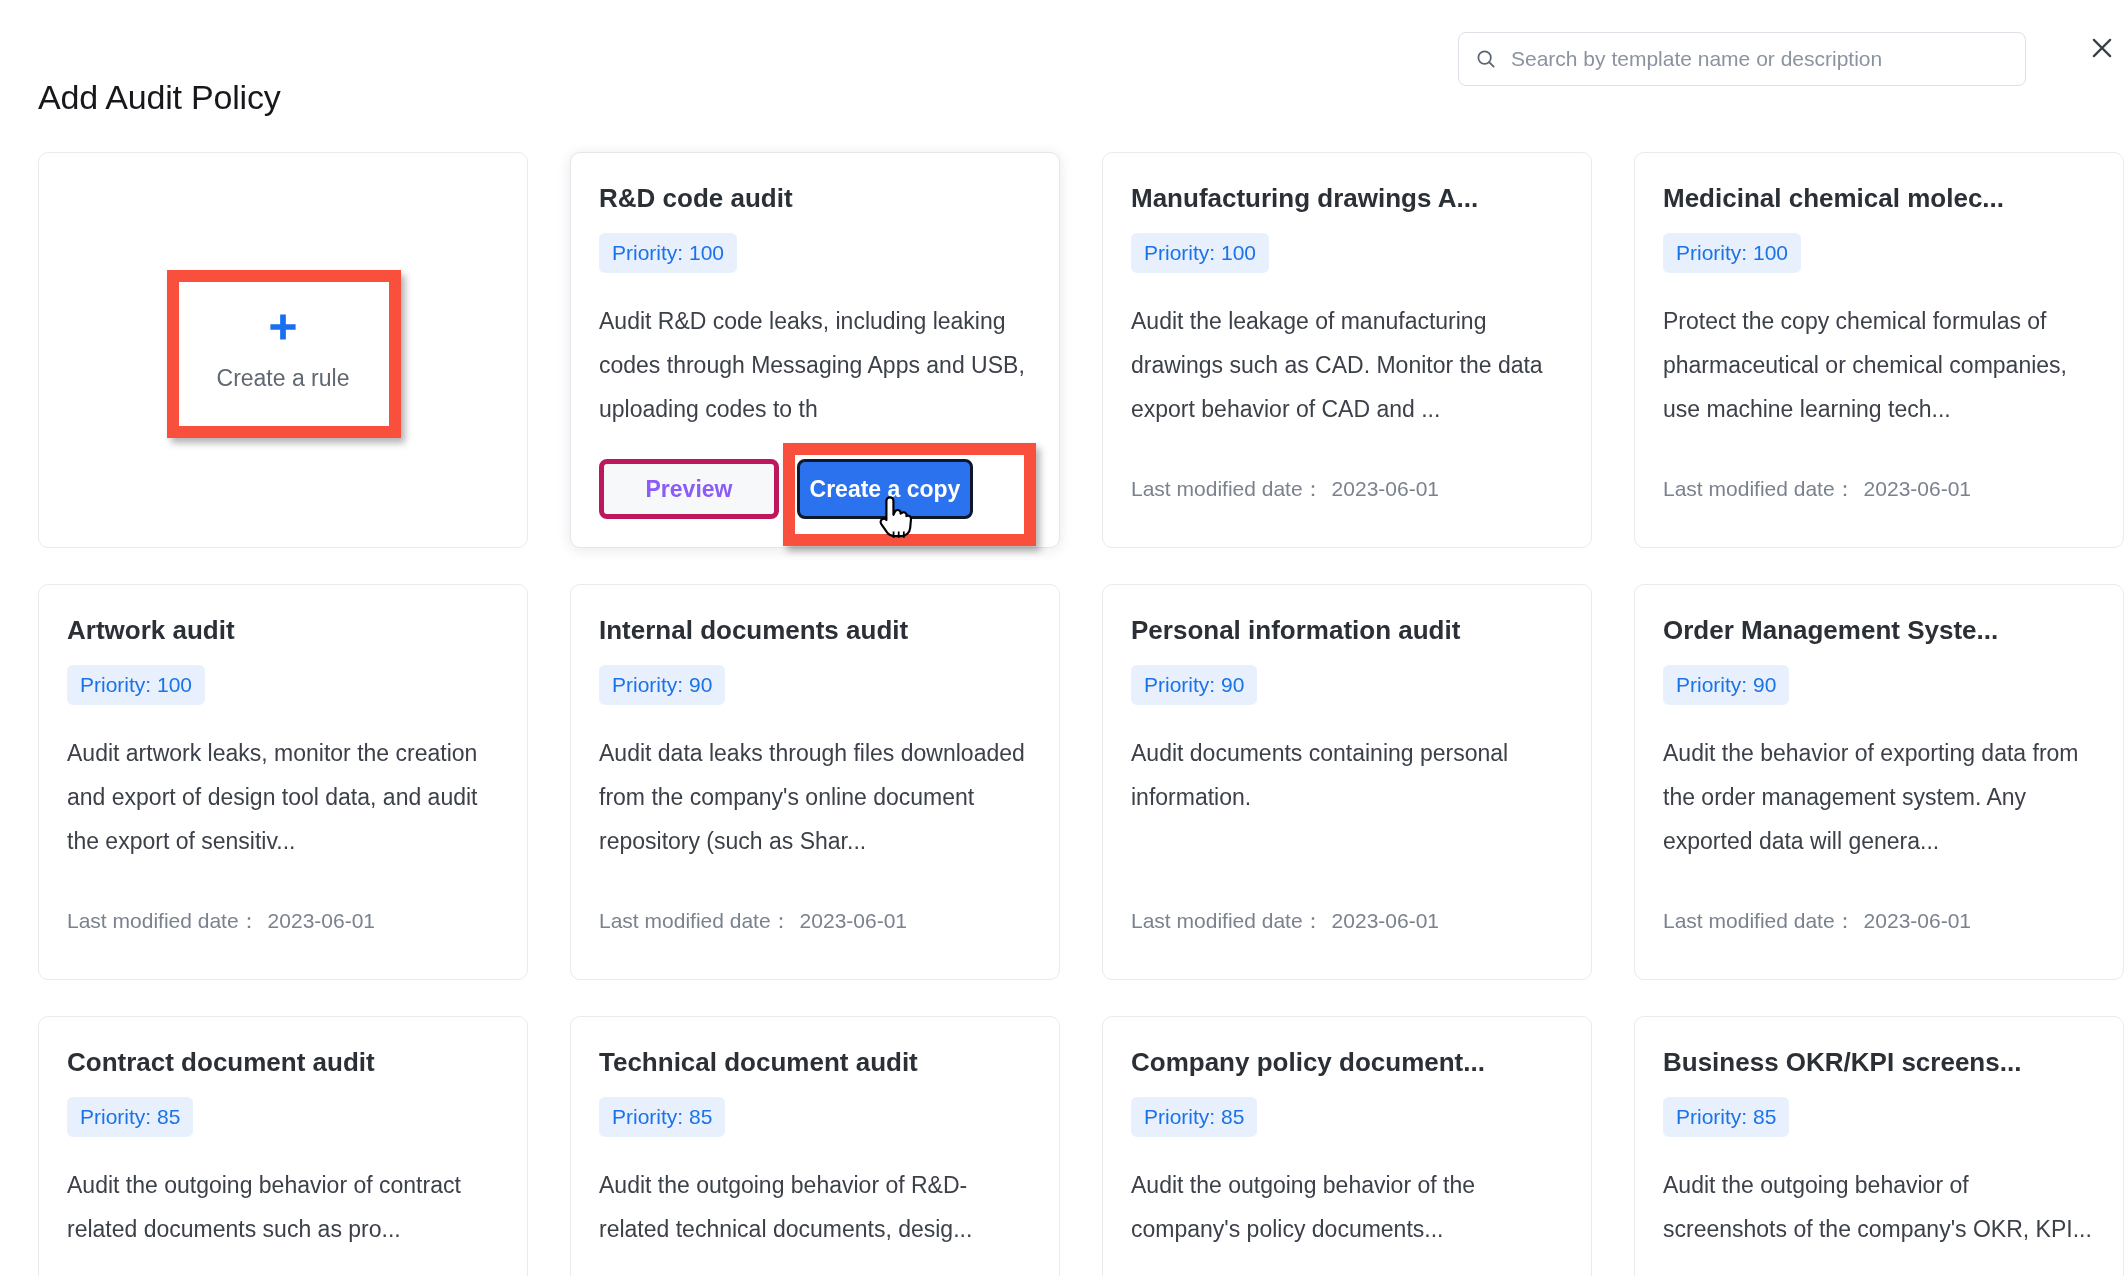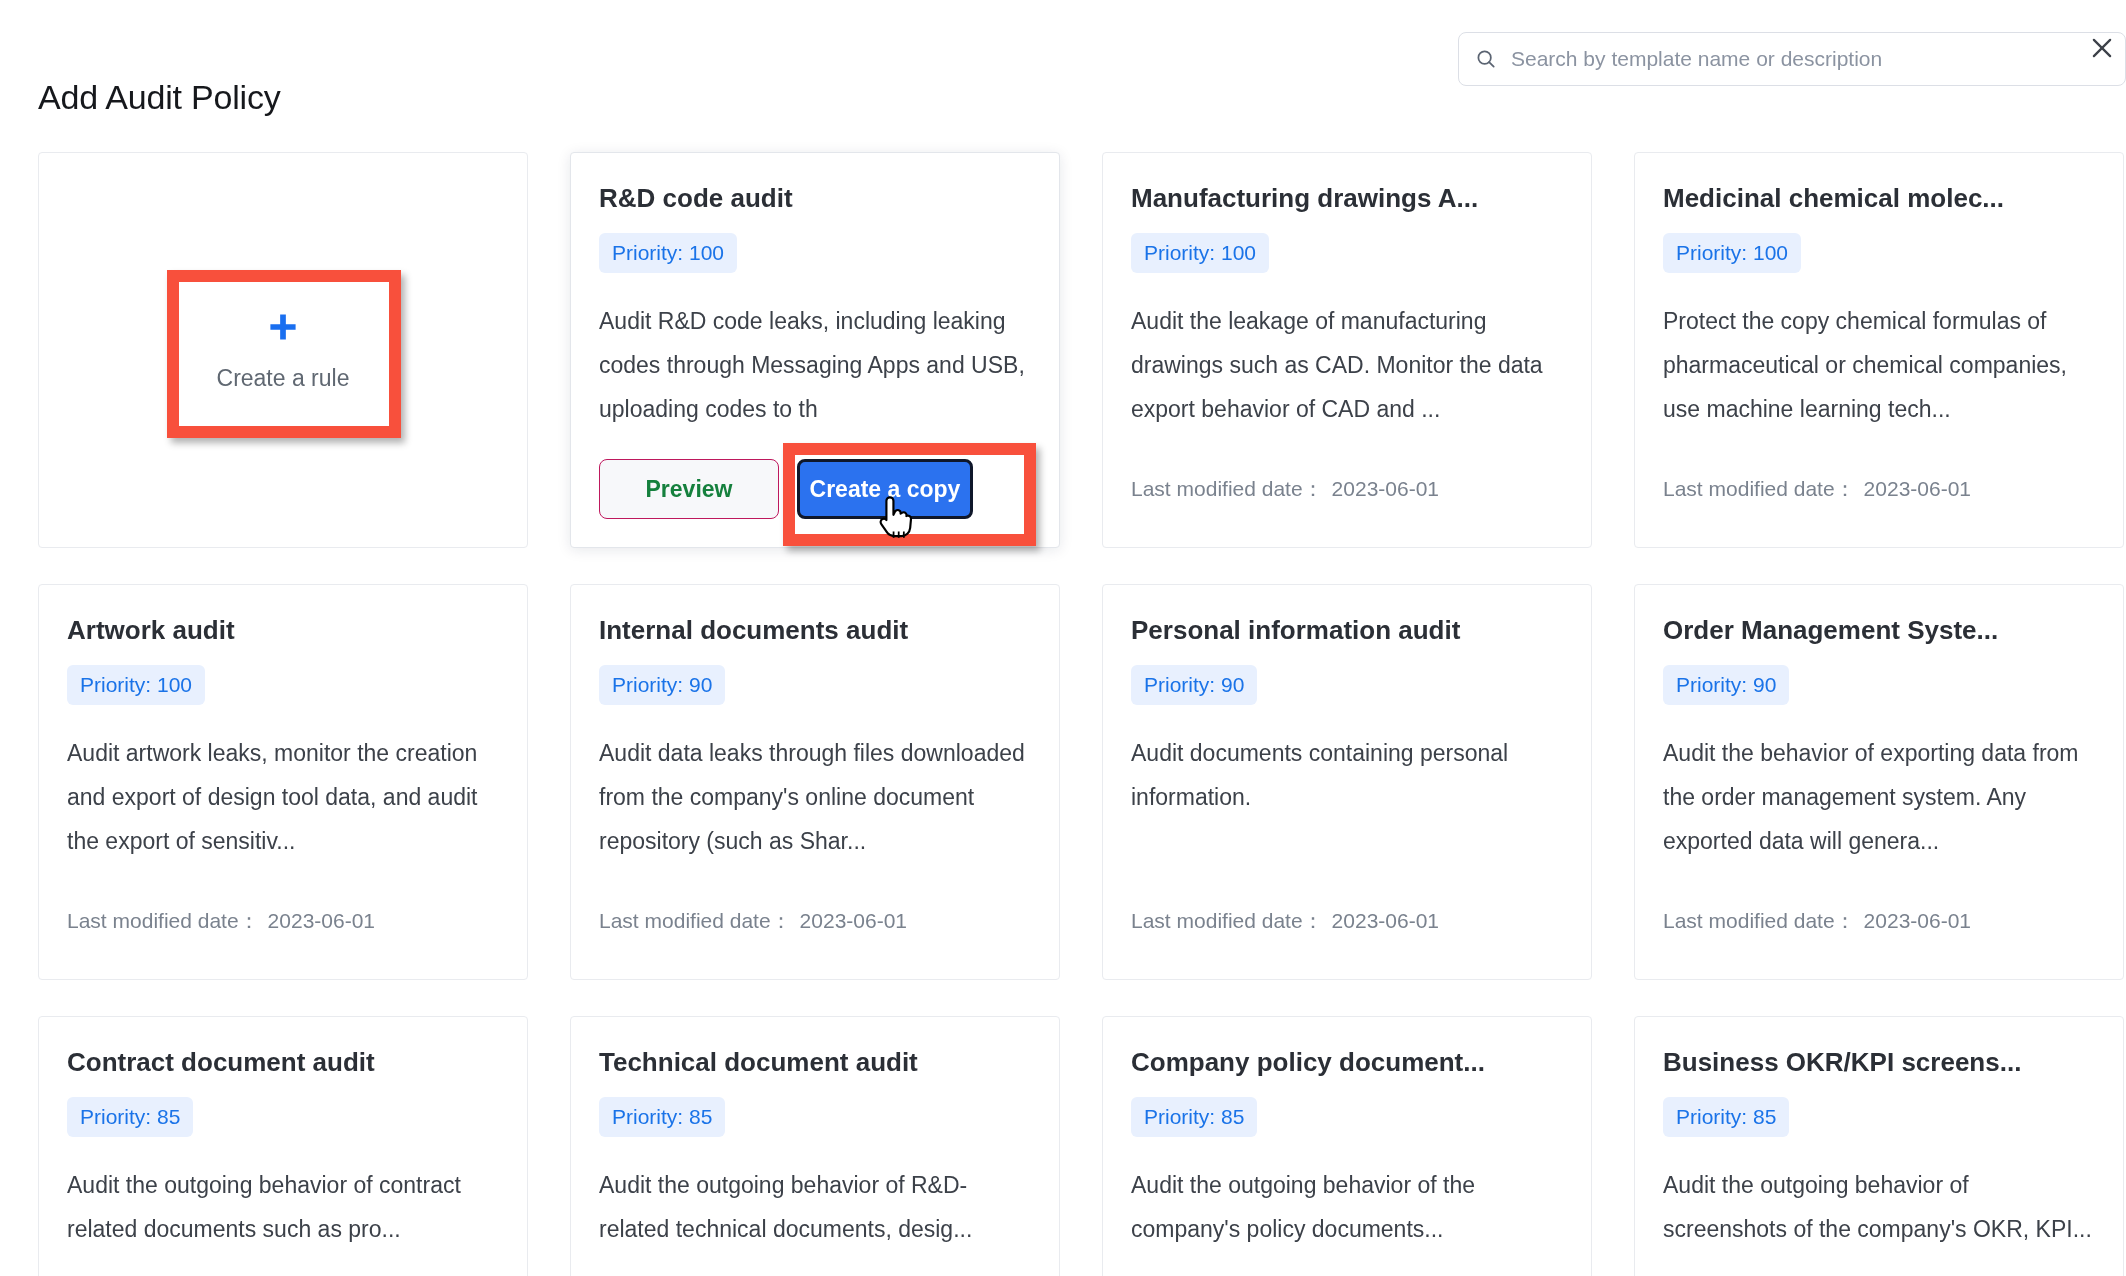--- a/index.html
+++ b/index.html
@@ -17,21 +17,21 @@
     position: absolute; left: 0; top: 0; width: 2126px; height: 120px;
   }
   .page-title {
     position: absolute; left: 38px; top: 34px;
     font-size: 34px; font-weight: normal; color: #16181c;
     letter-spacing: -0.2px;
     margin-top: 44px;
   }
   .search-box {
     position: absolute; left: 1458px; top: 32px;
-    width: 668px; height: 54px;
+    width: 568px; height: 54px;
     border: 1px solid #dcdfe6; border-radius: 8px;
     background: #fff;
     display: flex; align-items: center; padding: 0 16px;
   }
   .search-icon { width: 22px; height: 22px; flex: 0 0 22px; margin-right: 12px; display:block; }
   .search-input {
     border: none; outline: none; background: transparent;
     font-family: "Liberation Sans", sans-serif;
     font-size: 21px; color: #303133; width: 100%;
   }
@@ -50,21 +50,21 @@
     width: 2052px;
     display: grid;
     grid-template-columns: repeat(4, 490px);
     column-gap: 42px;
     row-gap: 36px;
   }
   .card {
     position: relative;
     height: 396px;
     border: 1px solid #e9ebef;
-    border-radius: 4px;
+    border-radius: 10px;
     background: #fff;
     padding: 28px 28px 0 28px;
     overflow: hidden;
   }
   .card.hovered {
     box-shadow: 0 2px 14px rgba(20,30,60,0.10);
     border-color: #e3e6eb;
   }
 
   
@@ -113,21 +113,21 @@
   .btn {
     font-family: "Liberation Sans", sans-serif;
     font-size: 23px; font-weight: bold;
     border-radius: 8px;
     height: 60px;
     display: flex; align-items: center; justify-content: center;
     cursor: pointer;
   }
   .btn-secondary {
     flex: 0 0 180px;
-    background: #f7f8fa; border: 1px solid #be185d; color: #15803d;
+    background: #f7f8fa; border: 5px solid #be185d; color: #8b5cf6;
   }
   .btn-primary {
     flex: 0 0 176px;
     background: #2b72ef; border: 3px solid #0f172a; color: #fff;
   }
 
   
   .annot {
     position: absolute;
     border: 12px solid #f8503c;

